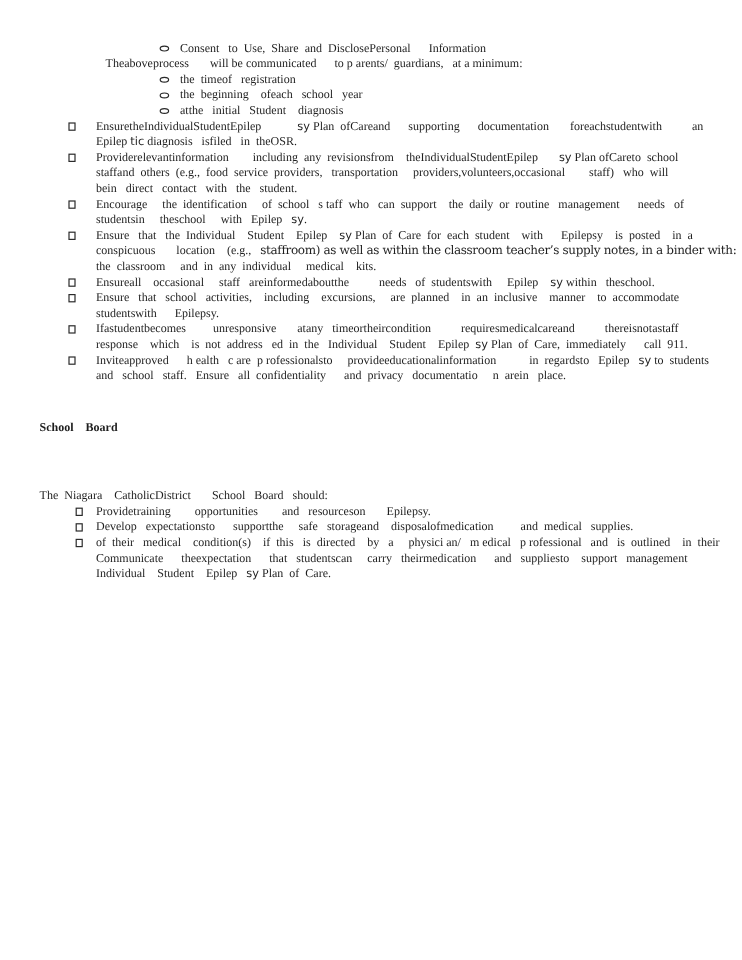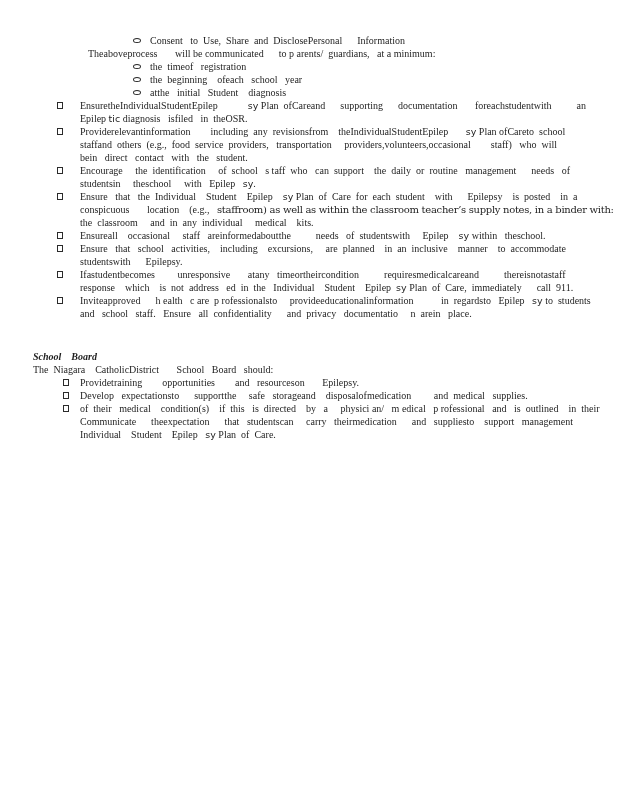--- a/index.html
+++ b/index.html
@@ -21,24 +21,24 @@
   .marker { flex:none; display:inline-block; margin-top:4px; box-sizing:border-box; }
   .marker.circle { width:8px; height:5px; border:1px solid #2b2b2b; border-radius:50%; }
   .marker.square { width:6px; height:7px; border:1px solid #2b2b2b; margin-top:3px; }
   .indent-sub   { padding-left:100px; }
   .indent-sub .marker { margin-right:9px; }
   .indent-main  { padding-left:24px; }
   .indent-main .marker { margin-right:17px; }
   .indent-board { padding-left:30px;justify-content:center; }
   .indent-board .marker { margin-right:11px; }
   .indent-para  { padding-left:55px; }
-  .indent-none  { padding-left:0; }
+  .indent-none  { padding-left:0;margin-top:44px; }
   .heading .line { font-weight:bold; }
   .gap-before { margin-top:0; }
-  .heading.gap-before { margin-top:30px;font-style:italic; }
+  .heading.gap-before { margin-top:30px; }
   .seg-alt  { font-family:"DejaVu Sans", sans-serif; font-size:9.5px; }
   .seg-alt2 { font-family:"DejaVu Serif", serif; font-size:10px; letter-spacing:-0.3px; }
 </style>
 </head>
 <body>
 
 <div class="page">
   <div class="content">
       <div class="block item indent-sub">
         <span class="marker circle"></span>

